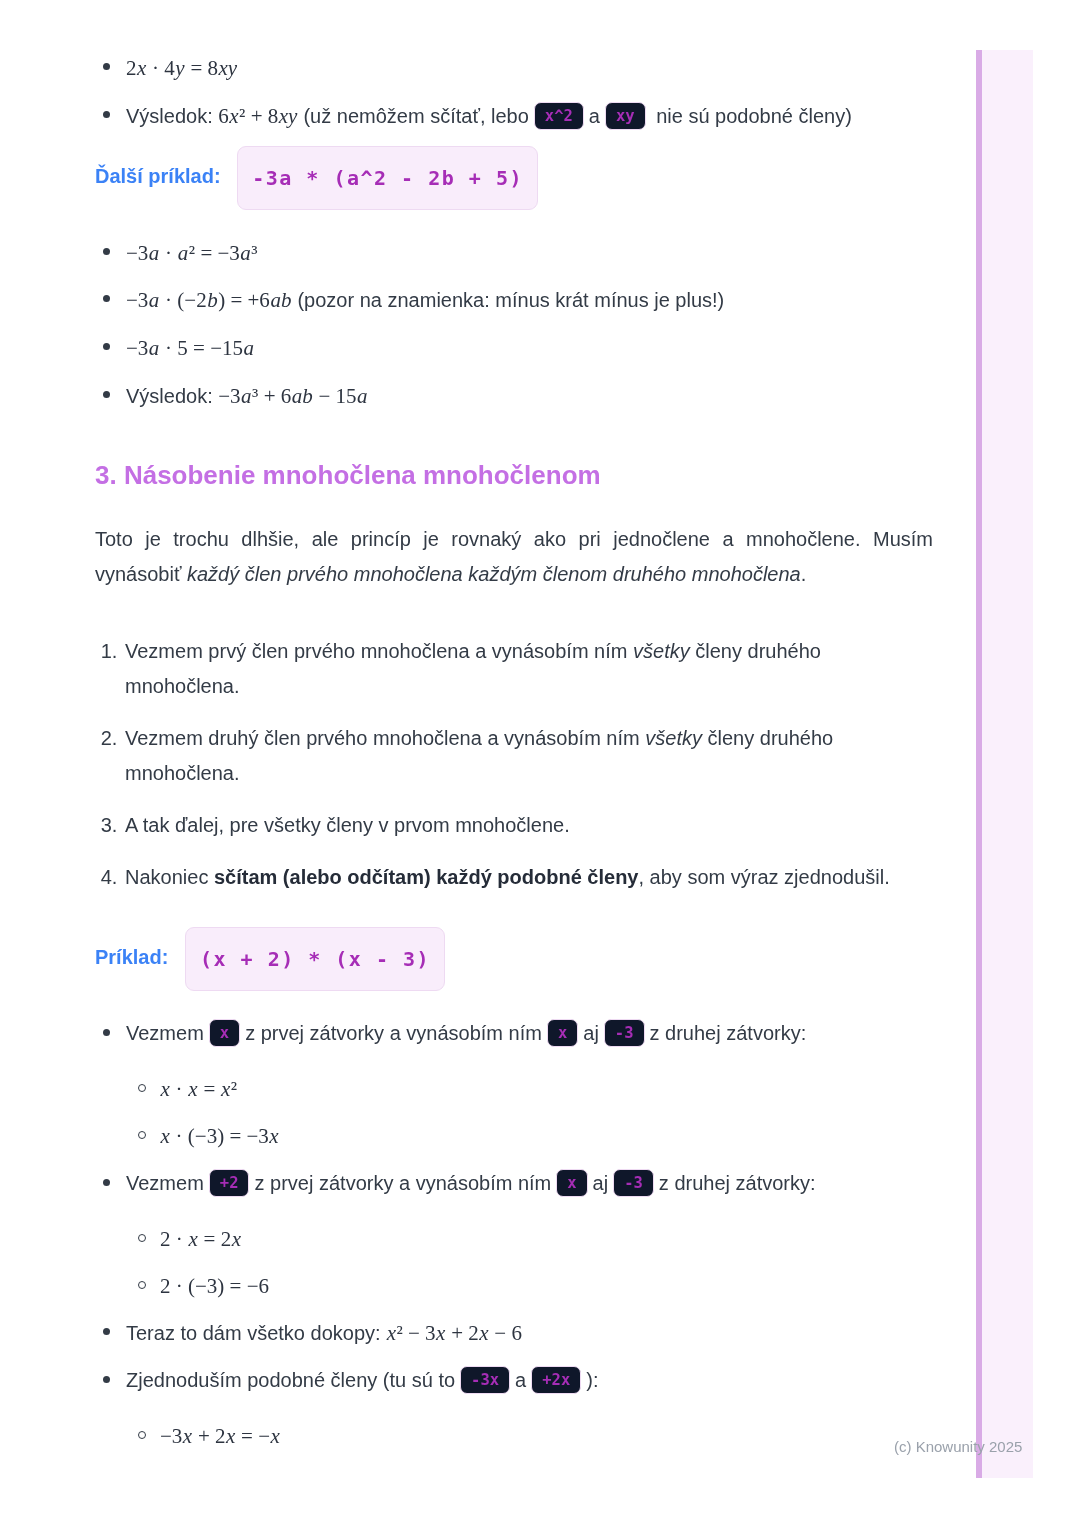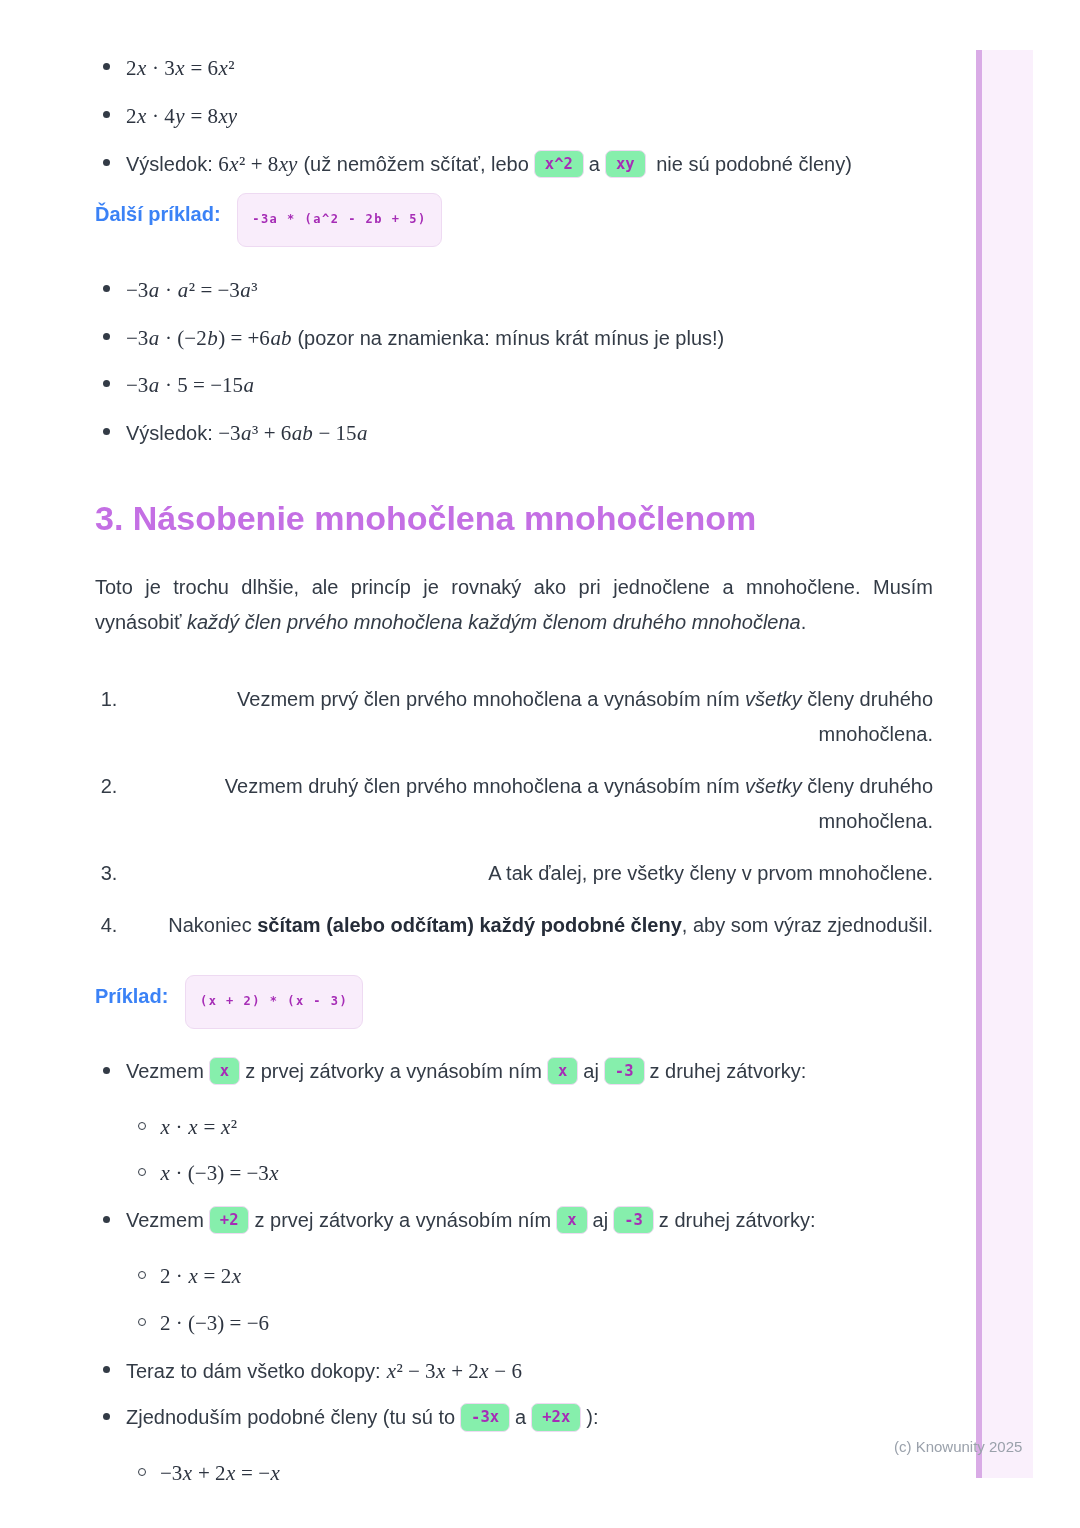--- a/index.html
+++ b/index.html
@@ -26,60 +26,57 @@
     border-radius:50%;background:#333b46;
   }
   ul.sub{list-style:none;margin:20px 0 2px 0;padding:0 0 0 34px;}
   ul.sub > li{position:relative;margin:0 0 10px 0;}
   ul.sub > li::before{
     content:"";position:absolute;left:-22px;top:13px;width:6px;height:6px;
     border-radius:50%;background:transparent;border:1.6px solid #333b46;
   }
   
   ol.steps{margin:0 0 32px 0;padding:0 0 0 28px;}
-  ol.steps > li{margin:0 0 17px 0;padding-left:2px;text-align:right;}
+  ol.steps > li{margin:0 0 17px 0;padding-left:2px;}
   
   .chip{
     display:inline-block;font-family:"DejaVu Sans Mono",monospace;font-weight:700;
-    font-size:15.5px;line-height:1.3;color:#a62db6;background:#86efac;
+    font-size:15.5px;line-height:1.3;color:#a62db6;background:#0f172a;
     border:1.5px solid #eedaf2;border-radius:7px;padding:3px 10px;margin:0 5px;
     vertical-align:2px;white-space:nowrap;
   }
   .code-chip{
     display:inline-block;font-family:"DejaVu Sans Mono",monospace;font-weight:700;
-    font-size:12px;letter-spacing:1.5px;line-height:1.3;color:#a62db6;background:#f9edfb;
+    font-size:20px;letter-spacing:1.5px;line-height:1.3;color:#a62db6;background:#f9edfb;
     border:1.5px solid #eedaf2;border-radius:9px;padding:18px 14px;margin-left:11px;
     vertical-align:-2px;white-space:nowrap;
   }
   .label-row{margin:0 0 25px 0;}
   .label-row strong{font-weight:700;color:#3b82f6;}
   h2.section-heading{
-    font-size:34px;font-weight:700;color:#c46fe4;margin:44px 0 30px 0;line-height:1.3;
+    font-size:26px;font-weight:700;color:#c46fe4;margin:44px 0 30px 0;line-height:1.3;
   }
   p.intro{margin:0 0 42px 0;text-align:justify;}
   p.intro em, li em{font-style:italic;}
   li strong{font-weight:700;color:#252c38;}
   .mb-s1{margin-bottom:27px;}
   .mb-s2{margin-bottom:0;}
   .footer-credit{
     position:absolute;top:1438px;left:894px;z-index:3;
     font-size:15px;color:#9aa1ab;white-space:nowrap;
   }
 </style>
 </head>
 <body>
 
 <div class="margin-panel"></div>
 
 <main class="content">
 
   <ul class="bullets mb-s1">
-    <li>
-      <span class="math">2<i>x</i> · 3<i>x</i> = 6<i>x</i>²</span>
-    </li>
     <li>
       <span class="math">2<i>x</i> · 4<i>y</i> = 8<i>xy</i></span>
     </li>
     <li>
       <span>Výsledok: </span><span class="math">6<i>x</i>² + 8<i>xy</i></span><span> (už nemôžem sčítať, lebo</span><span class="chip">x^2</span><span>a</span><span class="chip">xy</span> <span>nie sú podobné členy)</span>
     </li>
   </ul>
 
   <p class="label-row">
     <strong>Ďalší príklad:</strong>

